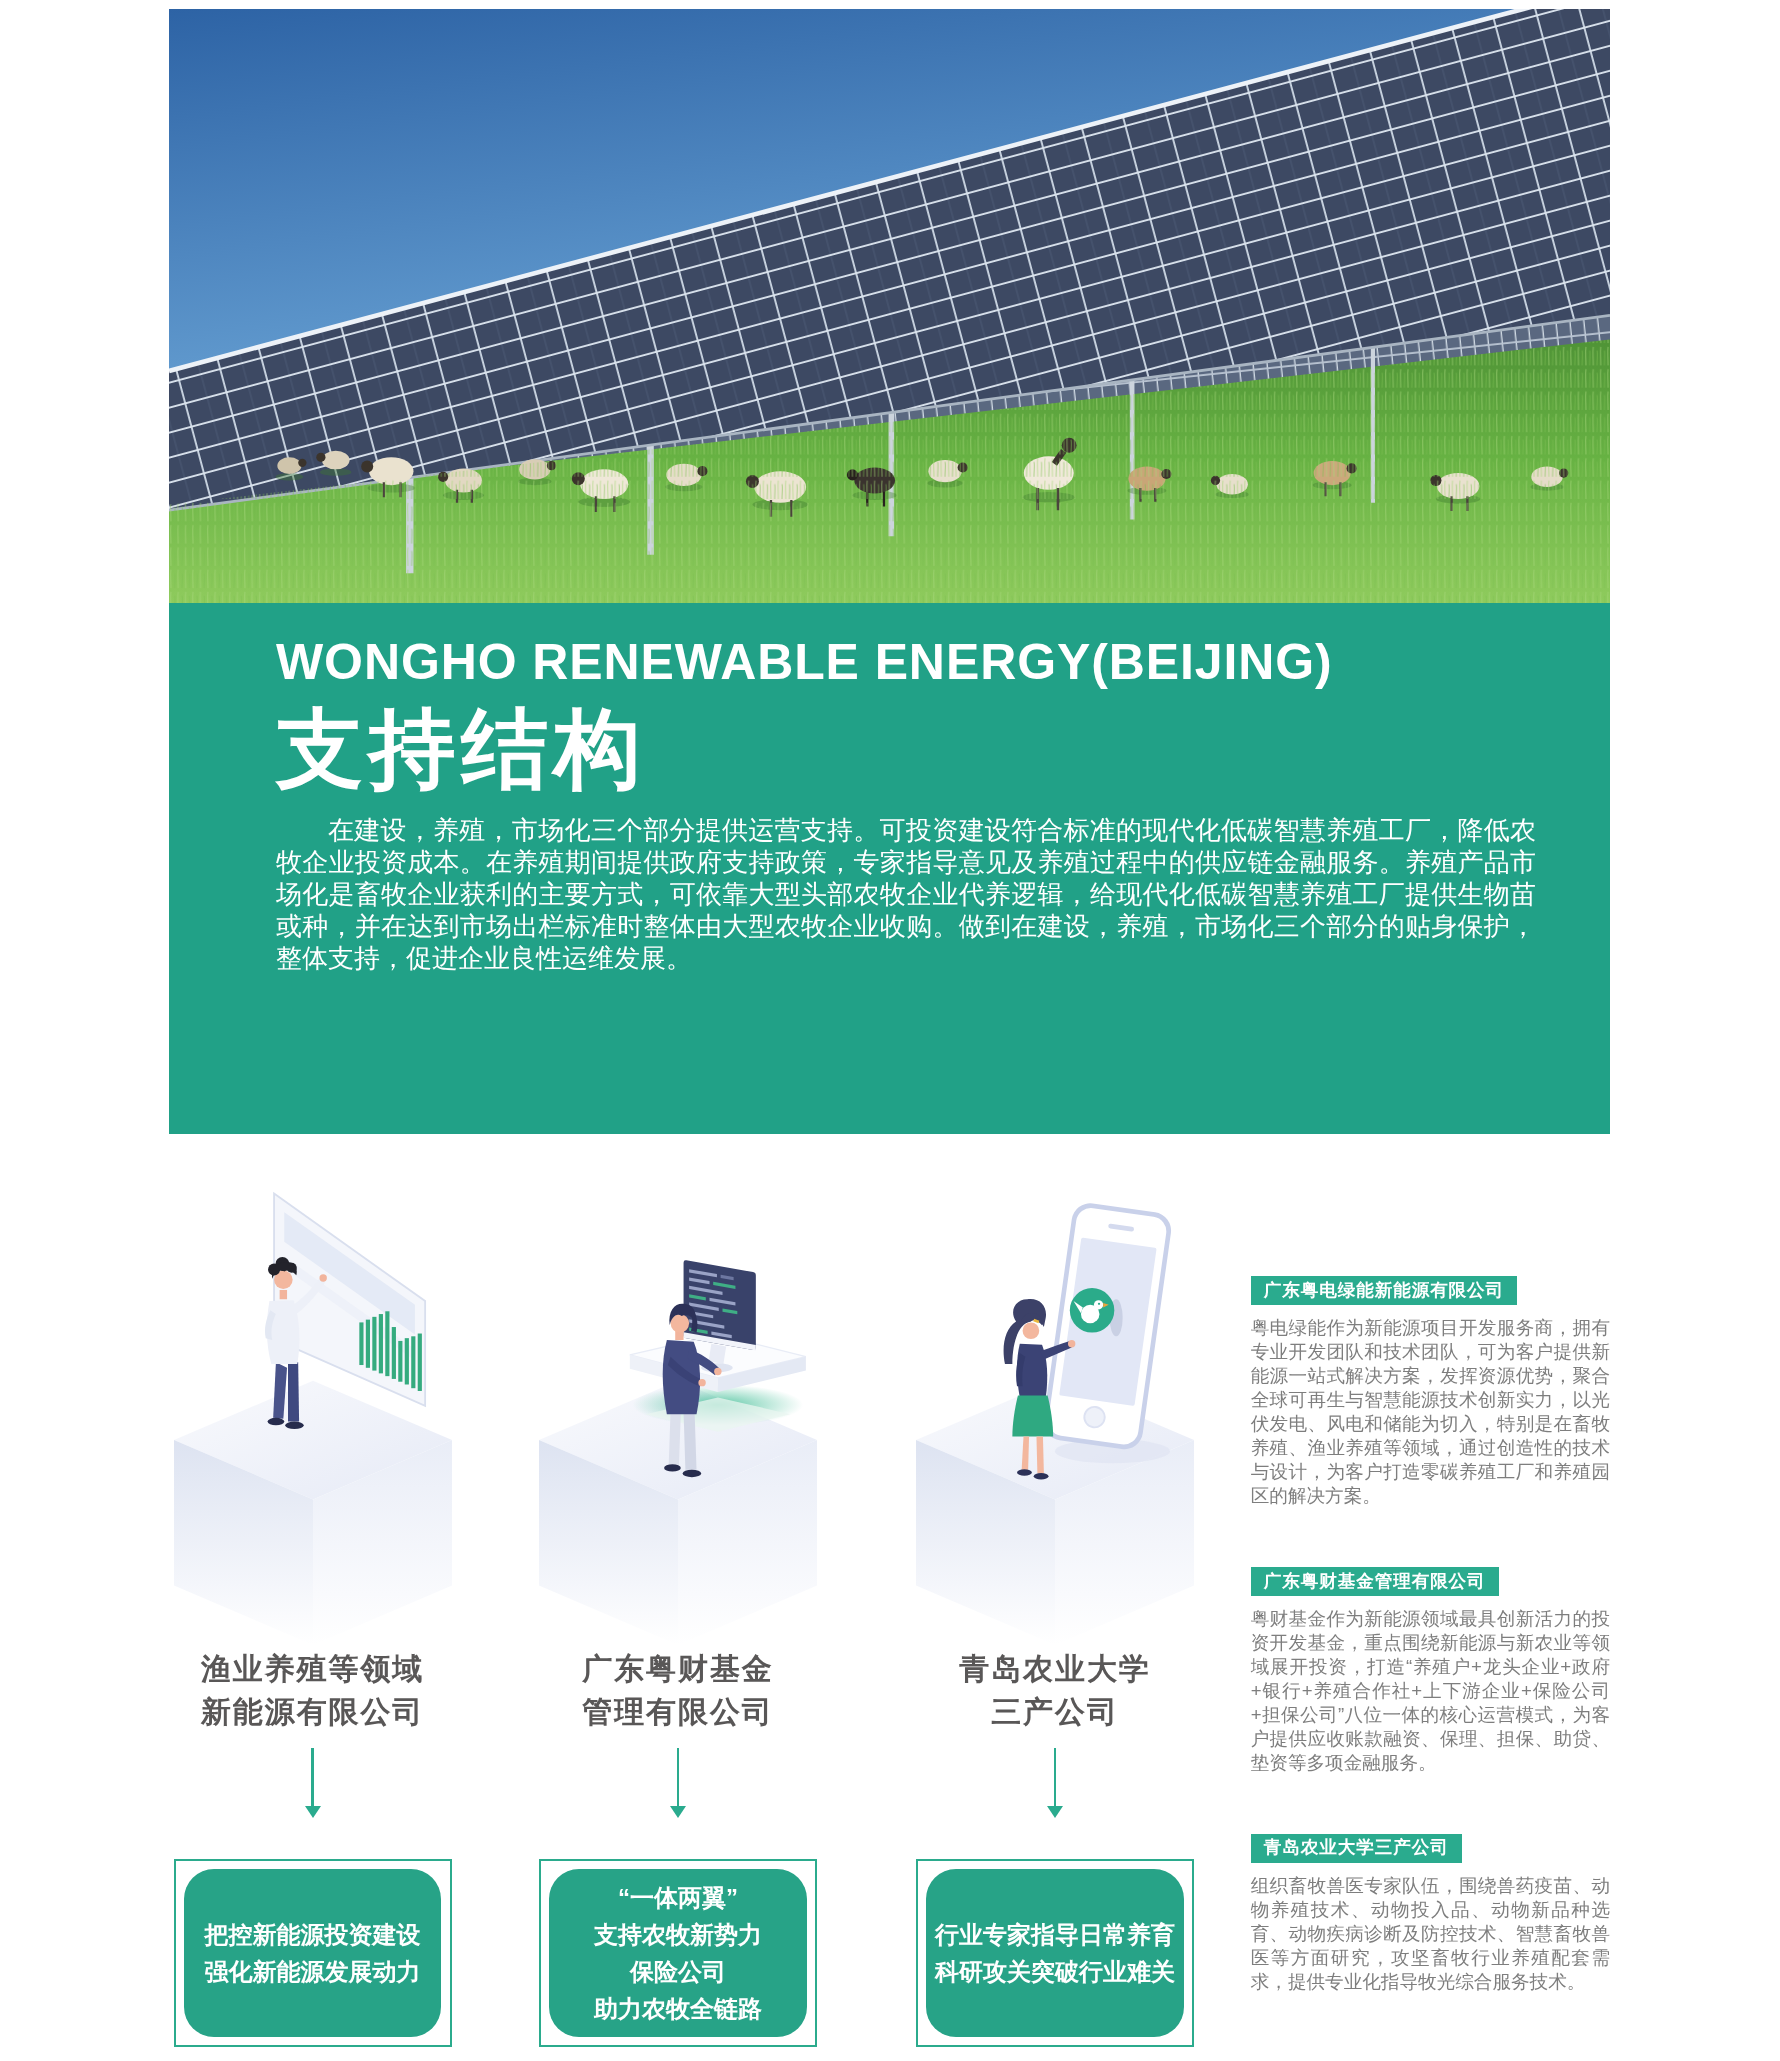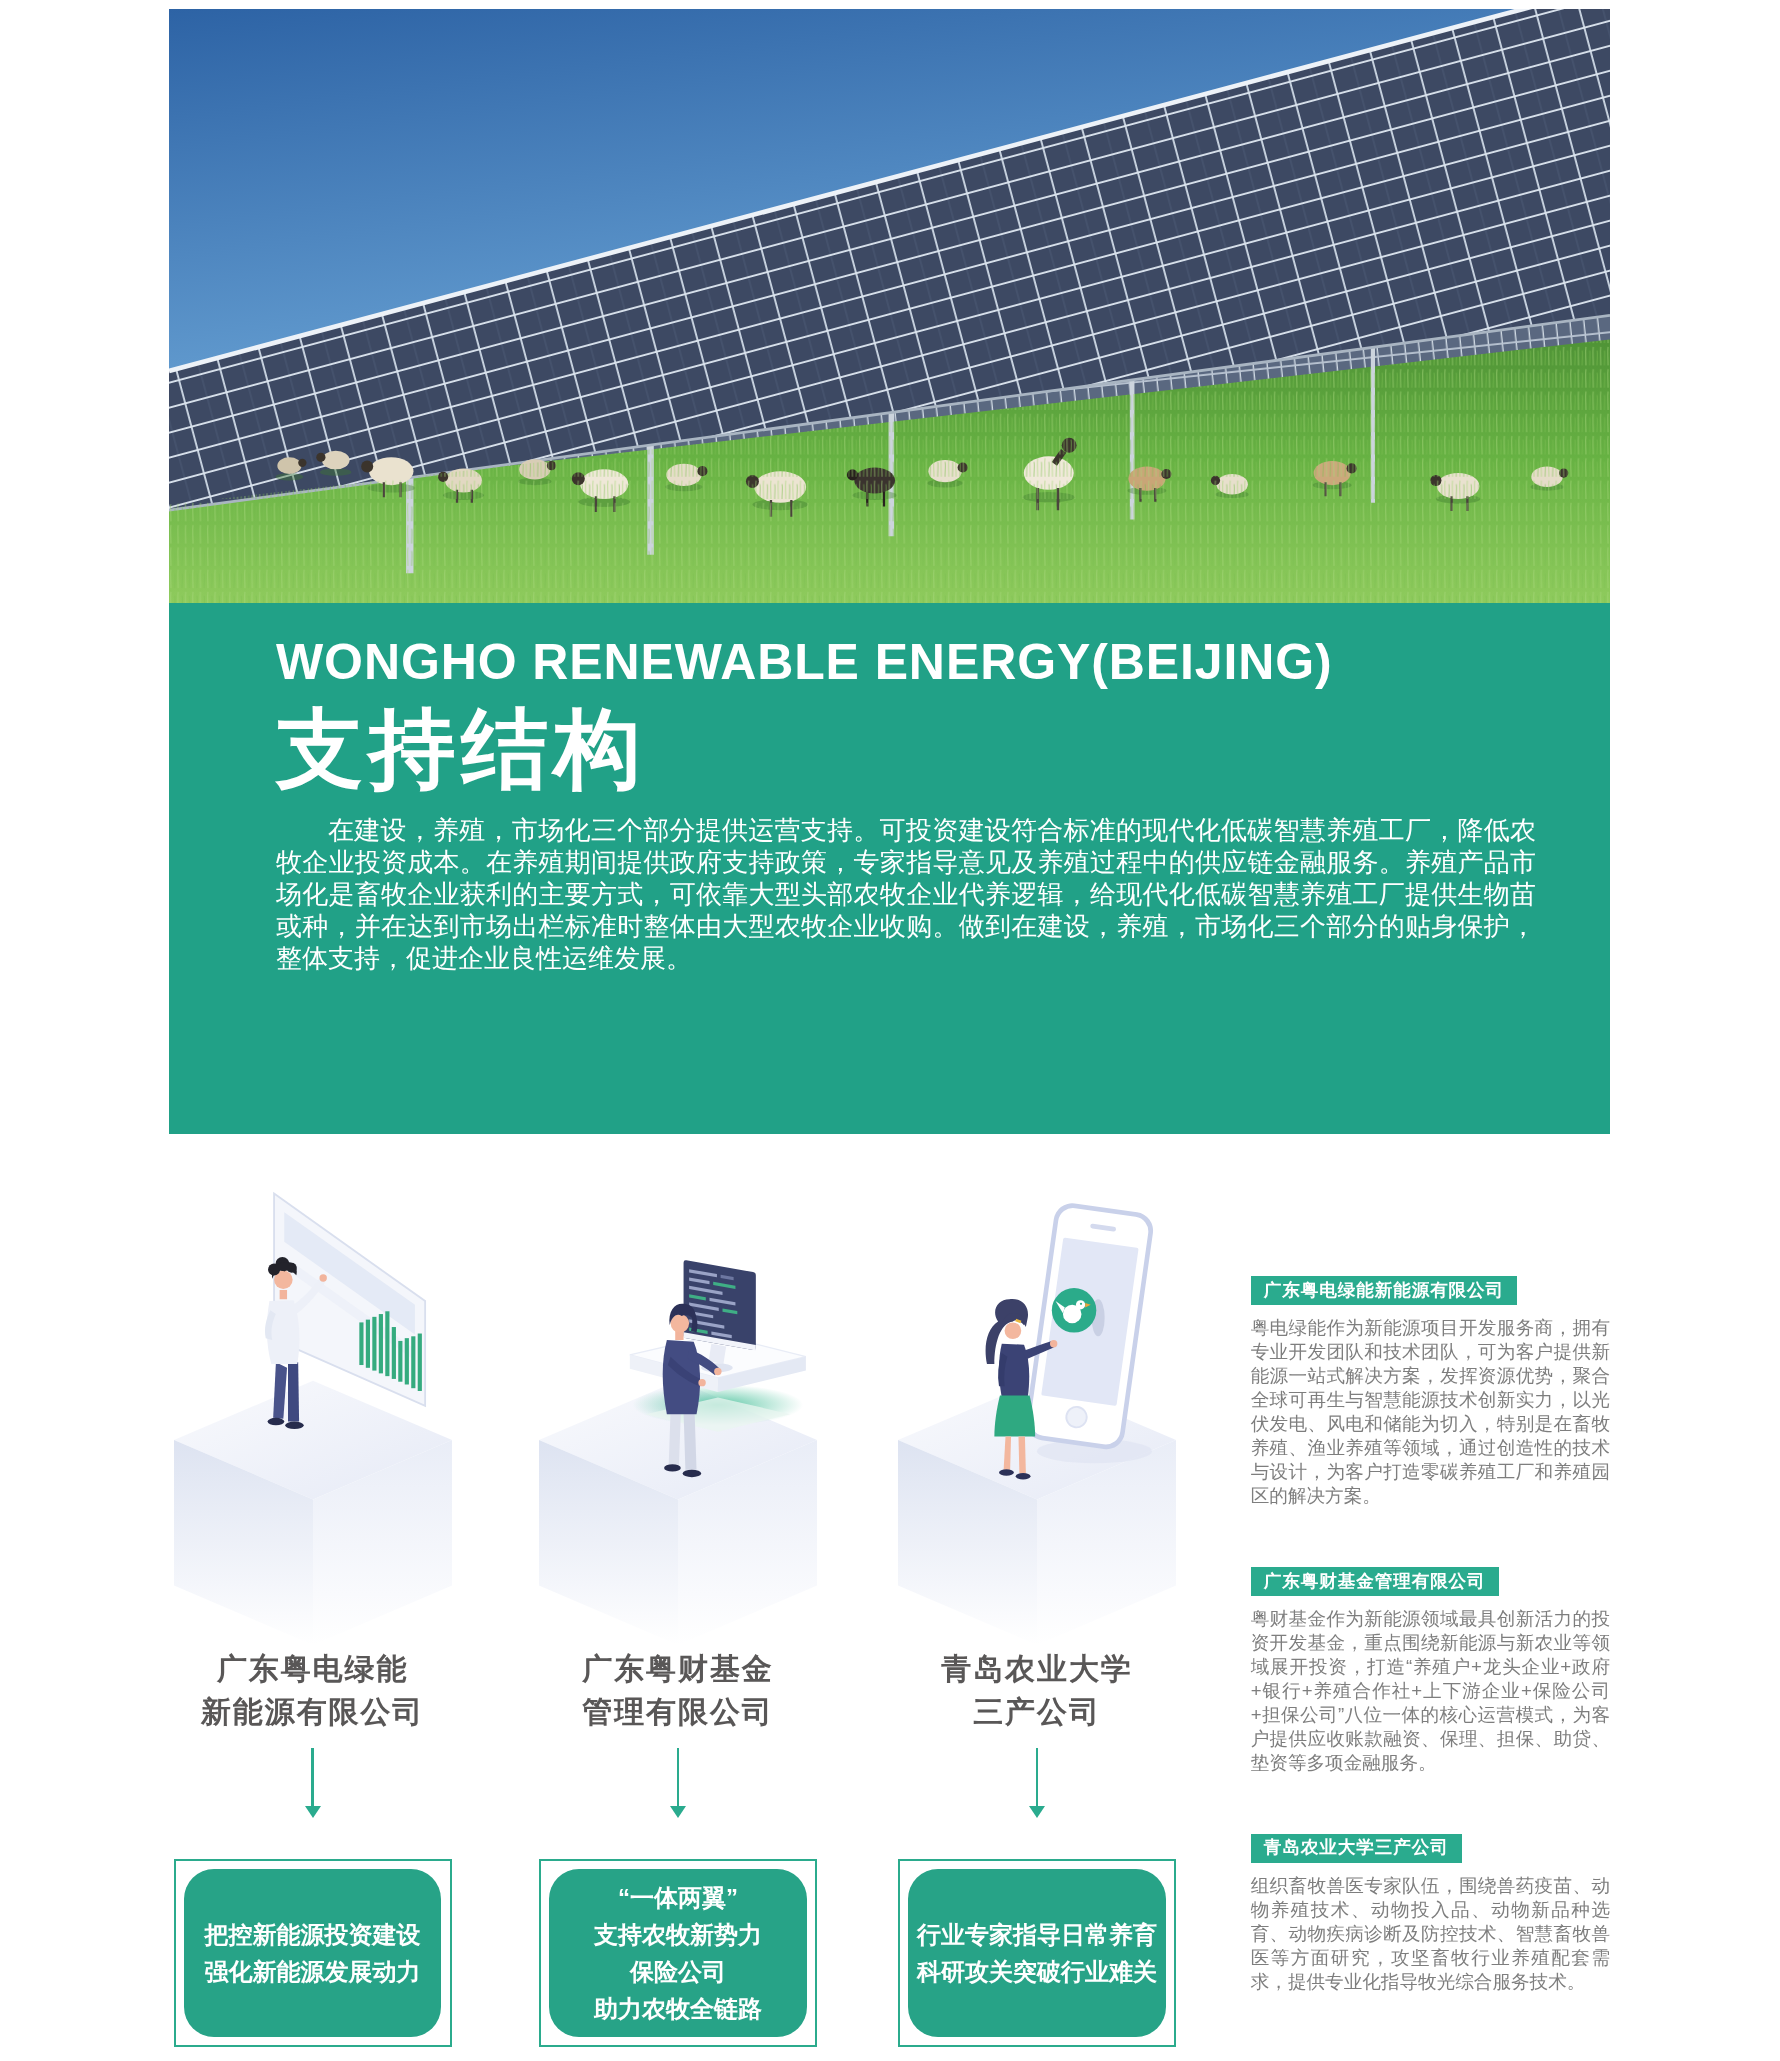--- a/index.html
+++ b/index.html
@@ -262,21 +262,21 @@
                 <rect x="114" y="128" width="8" height="10" fill="#f2b49c"></rect>
                 <circle cx="118" cy="117" r="10" fill="#f3b79e"></circle>
                 <circle cx="108" cy="106" r="6.5" fill="#23232b"></circle>
                   <circle cx="117" cy="100" r="7.5" fill="#23232b"></circle>
                 <circle cx="127" cy="104" r="5.5" fill="#23232b"></circle>
                 <path d="M106,116 C104,106 112,97 121,98 C130,97 134,105 132,112 C127,107 122,106 119,108 C113,104 108,110 106,116 Z" fill="#23232b"></path>
               </g>
             </g>
           </svg>
           <div class="label">
-            <div>广东粤电绿能</div>
+            <div>渔业养殖等领域</div>
             <div>新能源有限公司</div>
           </div>
           <div class="arrow">
               <div class="stem"></div>
               <div class="head"></div>
             </div>
           <div class="box">
             <div class="box-inner">
               <div class="box-line">把控新能源投资建设</div>
               <div class="box-line">强化新能源发展动力</div>
@@ -346,21 +346,21 @@
           <div class="box">
             <div class="box-inner">
               <div class="box-line">“一体两翼”</div>
               <div class="box-line">支持农牧新势力</div>
               <div class="box-line">保险公司</div>
               <div class="box-line">助力农牧全链路</div>
             </div>
           </div>
         </div>
 
-        <div class="col" style="left:729px;">
+        <div class="col" style="left:747px;">
           <svg class="illus" viewBox="0 0 300 535">
             <g transform="translate(0,24)">
               <polygon points="150,226 300,290 150,354 0,290" fill="url(#pTop)"></polygon>
               <polygon points="0,290 150,354 150,511 0,447" fill="url(#pLeft)"></polygon>
               <polygon points="300,290 150,354 150,511 300,447" fill="url(#pRight)"></polygon>
               <ellipse cx="212" cy="302" rx="62" ry="13" fill="#dfe4f2" opacity="0.7"></ellipse>
               <g transform="rotate(8 205 170)">
                 <rect x="152" y="38" width="108" height="258" rx="20" fill="#c9d1ea"></rect>
                 <rect x="157" y="43" width="98" height="248" rx="16" fill="#ffffff"></rect>
                 <rect x="165" y="76" width="82" height="172" rx="2" fill="#e2e7f6"></rect>

